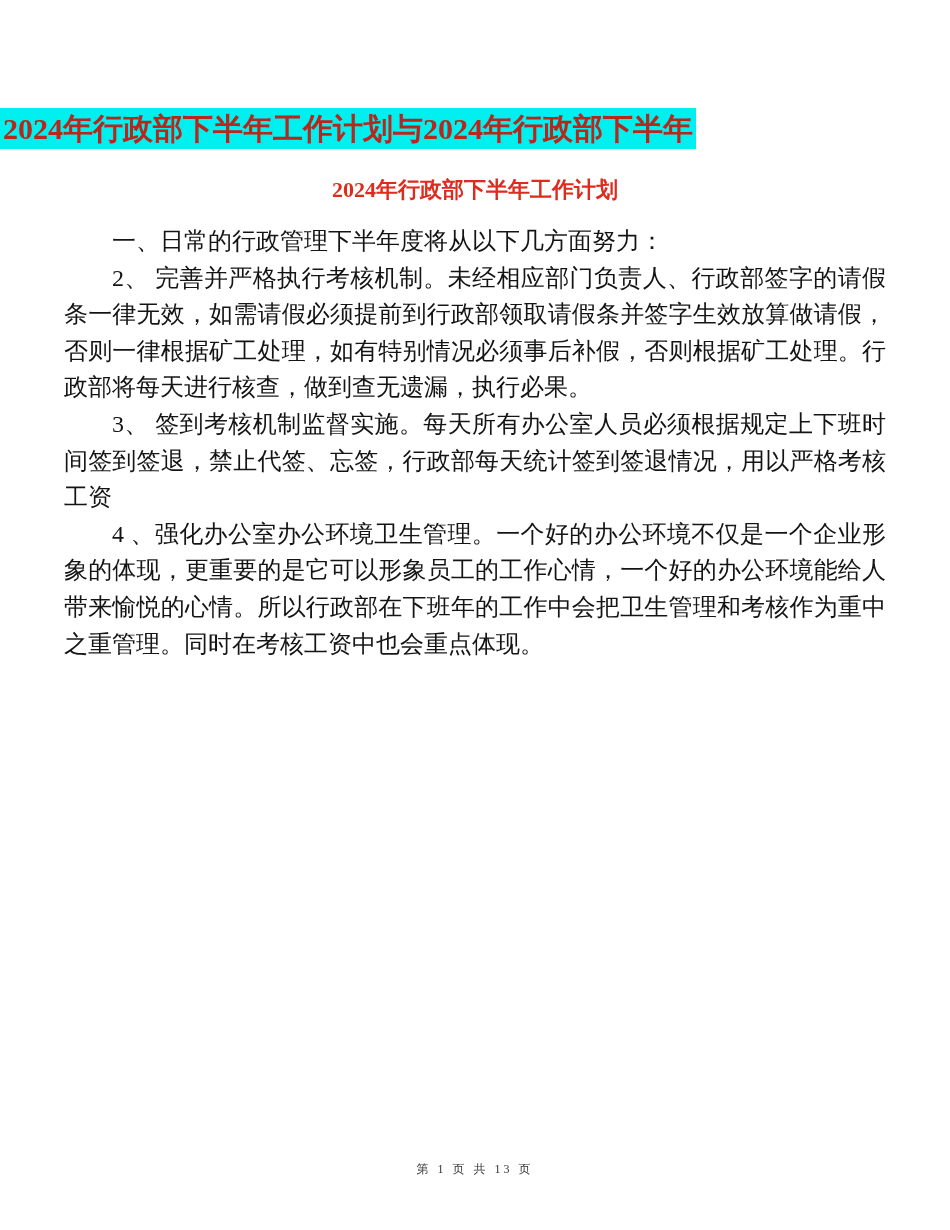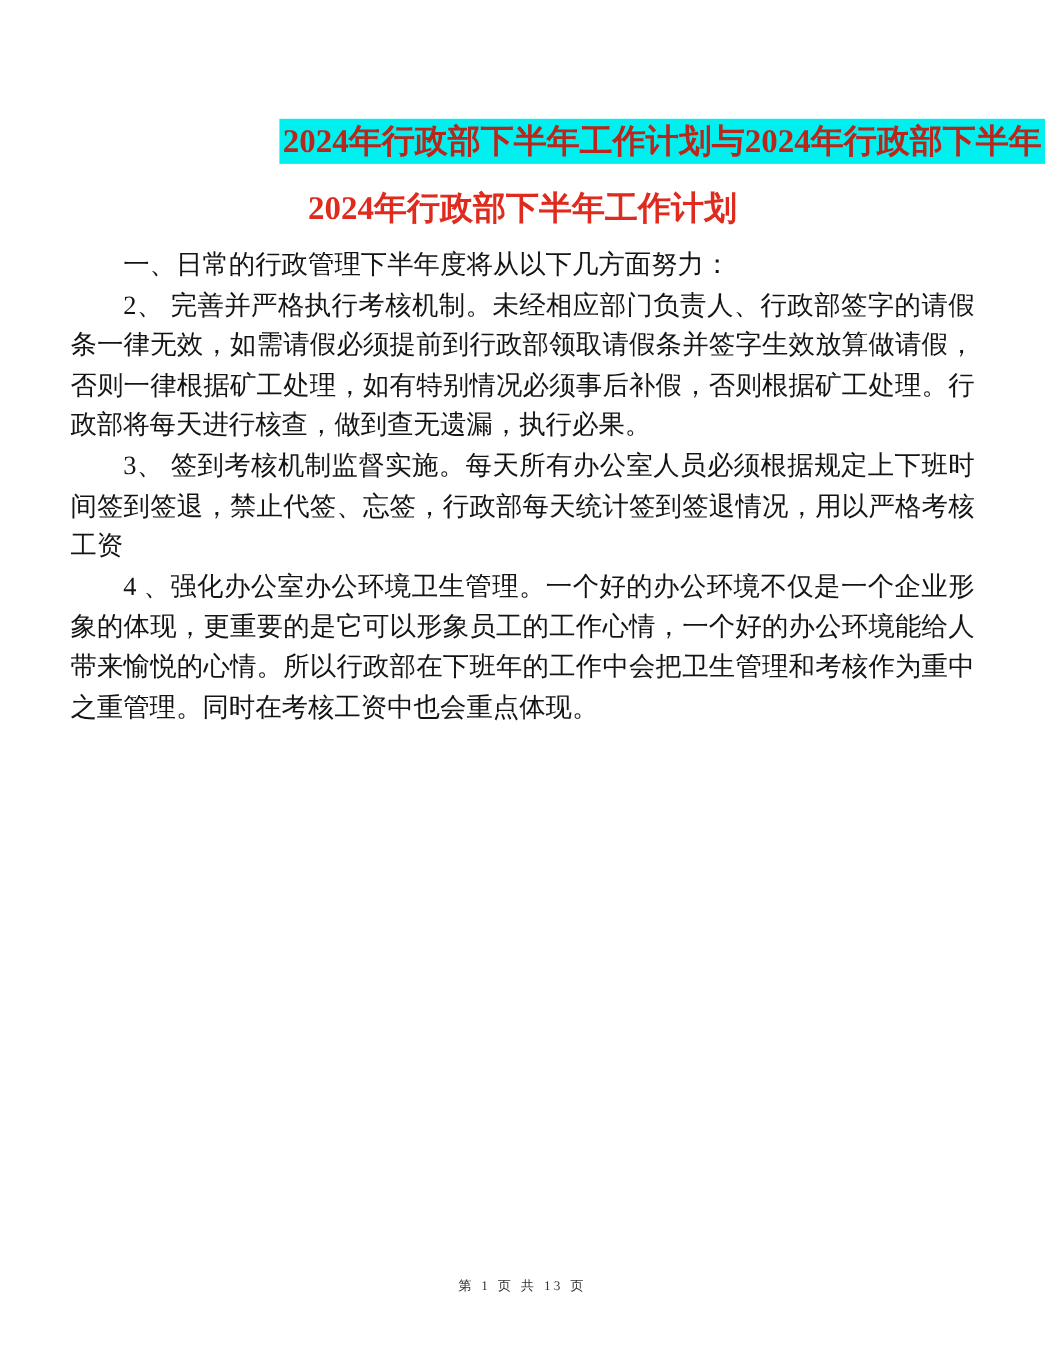--- a/index.html
+++ b/index.html
@@ -15,35 +15,35 @@
   body{font-family:"Liberation Serif","DejaVu Serif",serif;}
   .page{
     position:relative;
     width:950px;
     height:1230px;
     background:var(--page-bg);
     overflow:hidden;
   }
   .title-block{
     margin-top:92px;
-    text-align:right;
+    text-align:left;
     font-weight:bold;
     font-size:30px;
     line-height:74px;
     color:var(--title-red);
   }
   .title-block .hl{
     background:var(--highlight);
     padding:4px 3px;
   }
   .subtitle{
     margin-top:2px;
     text-align:center;
     font-weight:bold;
-    font-size:30px;
+    font-size:22px;
     line-height:44px;
     color:var(--subtitle-red);
   }
   .body-text{
     margin-top:11px;
     padding:0 64px;
     font-size:24px;
     line-height:36.6px;
     color:var(--body-text);
     text-align:justify;

